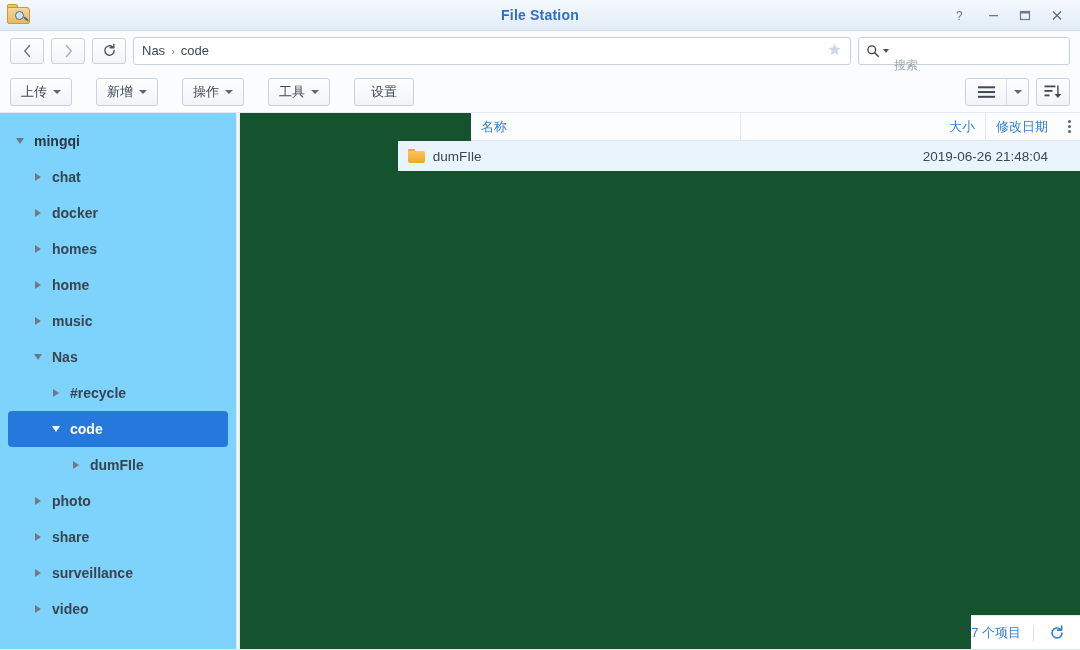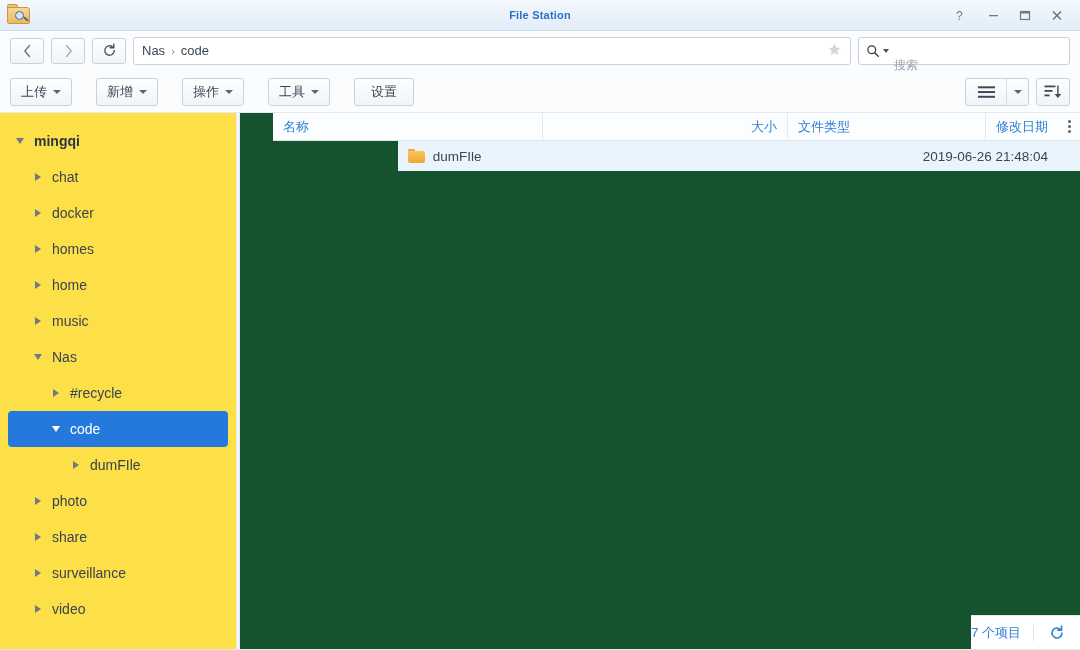--- a/index.html
+++ b/index.html
@@ -64,21 +64,21 @@
     left: 17px; top: 15px;
     width: 6px; height: 2px;
     background: #4a6a8a;
     transform: rotate(40deg);
     border-radius: 1px;
   }
   .title-text {
     position: absolute;
     left: 0; right: 0;
     text-align: center;
-    font-size: 11px;
+    font-size: 14px;
     font-weight: bold;
     color: #2d6fc4;
     letter-spacing: .2px;
     pointer-events: none;
   }
   .win-controls {
     margin-left: auto;
     display: flex;
     align-items: center;
     gap: 2px;
@@ -234,21 +234,21 @@
     flex: 1;
     display: flex;
     min-height: 0;
     background: #fff;
   }
 
   
   .sidebar {
     width: 236px;
     min-width: 236px;
-    background: #fde047;
+    background: #7dd3fc;
     padding-top: 10px;
     overflow: hidden;
     position: relative;
   }
   .splitter {
     width: 3px;
     background: #ffffff;
     border-left: 1px solid #dfe5ec;
     border-right: 1px solid #eef2f6;
     cursor: col-resize;
@@ -257,20 +257,21 @@
     height: 36px;
     display: flex;
     align-items: center;
     border-radius: 4px;
     margin: 0 8px;
     padding-right: 6px;
     cursor: default;
     color: #3a4450;
     font-size: 14px;
     white-space: nowrap;
+    font-weight: bold;
   }
   .tree-item.selected {
     background: #2579dd;
     color: #ffffff;
   }
   .tree-item.root { font-weight: bold; color: #2b3640; }
   .twisty {
     width: 16px; min-width: 16px;
     display: flex; align-items: center; justify-content: center;
     color: #6d7985;
@@ -623,23 +624,20 @@
     <div class="splitter"></div>
 
     <div class="filelist">
 
       <div class="lheader">
         <div class="hc name">
           <span>名称</span>
         </div>
         <div class="hc size">
           <span>大小</span>
-        </div>
-        <div class="hc type">
-          <span>文件类型</span>
         </div>
         <div class="hc date">
           <span>修改日期</span>
         </div>
         <div class="hc opts">
           <span class="dots">
               <i></i>
               <i></i>
               <i></i>
             </span>

